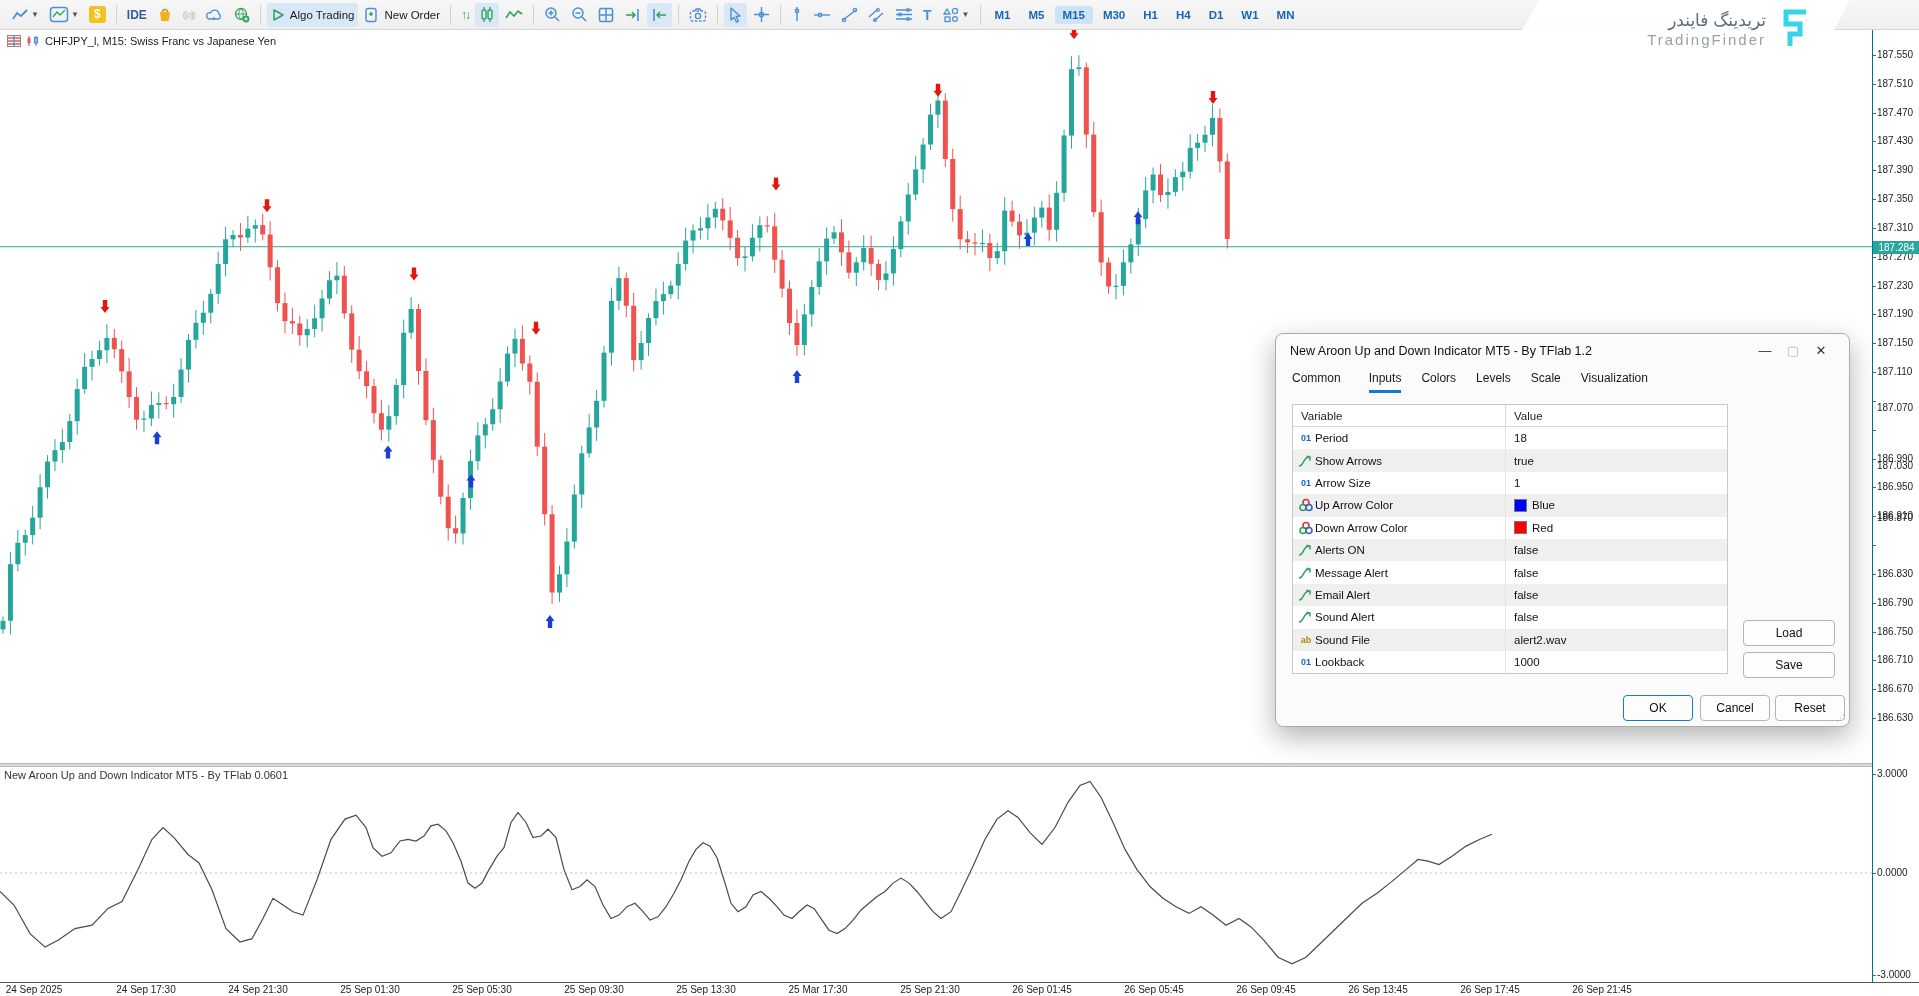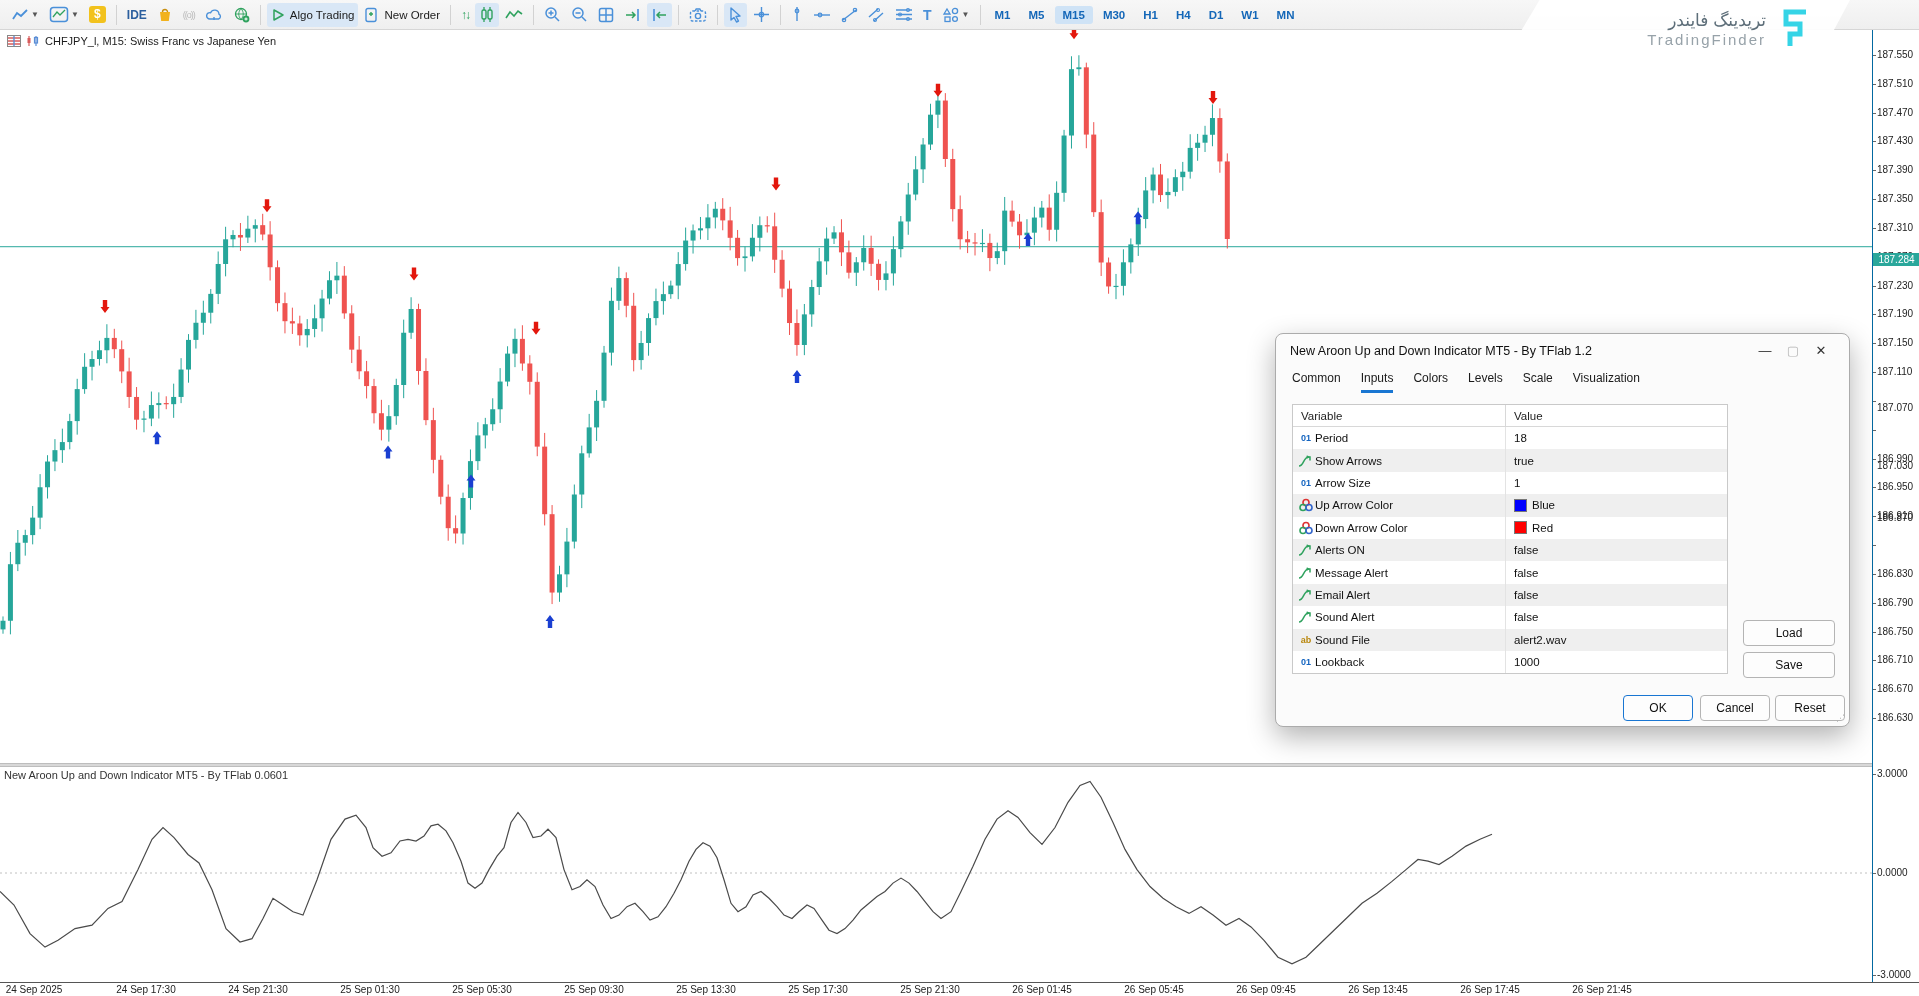--- a/index.html
+++ b/index.html
@@ -54,21 +54,21 @@
 
   
   #dialog { position:absolute; left:1275px; top:333px; width:575px; height:394px; background:#fbfbfb;
     border:1px solid #ababab; border-radius:8px; box-shadow:0 10px 28px rgba(0,0,0,.30); z-index:50; }
   #dlg-titlebar { height:33px; display:flex; align-items:center; padding:0 14px; }
   #dlg-title { font-size:12.5px; color:#111; flex:1; }
   .dlg-winbtn { width:28px; text-align:center; font-size:13px; color:#333; }
   .dlg-winbtn.dim { color:#b5b5b5; }
   #dlg-tabs { display:flex; gap:20px; padding:4px 16px 0 16px; height:26px; }
   .dlg-tab { font-size:12px; color:#1a1a1a; padding-bottom:5px; }
-  .dlg-tab.active { border-bottom:3px solid #1976d2; }
+  .dlg-tab.active { border-bottom:3px solid #1976d2;margin-left:8px; }
   #dlg-table { position:absolute; left:16px; top:70px; width:436px; height:270px; background:#fff;
     border:1px solid #c9c9c9; overflow:hidden; }
   #dlg-thead { display:flex; height:22px; border-bottom:1px solid #d8d8d8; align-items:center;justify-content:flex-end; }
   .th { font-size:11.5px; color:#222; padding-left:8px; }
   .col-var { width:213px; border-right:1px solid #d8d8d8; height:100%; display:flex; align-items:center; }
   .col-val { flex:1; height:100%; display:flex; align-items:center; }
   .dlg-row { display:flex; height:22.4px; align-items:stretch; }
   .dlg-row.odd { background:#efefef; }
   .cell-var { width:213px; border-right:1px solid #e3e3e3; display:flex; align-items:center; padding-left:5px; gap:1px; }
   .cell-val { flex:1; display:flex; align-items:center; padding-left:8px; gap:5px; }
@@ -670,21 +670,21 @@
 </div>
 
 <div id="time-axis">
     <div class="time-tick" style="left: 34px;">24 Sep 2025</div>
     <div class="time-tick" style="left: 146px;">24 Sep 17:30</div>
     <div class="time-tick" style="left: 258px;">24 Sep 21:30</div>
     <div class="time-tick" style="left: 370px;">25 Sep 01:30</div>
     <div class="time-tick" style="left: 482px;">25 Sep 05:30</div>
     <div class="time-tick" style="left: 594px;">25 Sep 09:30</div>
     <div class="time-tick" style="left: 706px;">25 Sep 13:30</div>
-    <div class="time-tick" style="left: 818px;">25 Sep 17:30</div>
+    <div class="time-tick" style="left: 818px;">25 Mar 17:30</div>
     <div class="time-tick" style="left: 930px;">25 Sep 21:30</div>
     <div class="time-tick" style="left: 1042px;">26 Sep 01:45</div>
     <div class="time-tick" style="left: 1154px;">26 Sep 05:45</div>
     <div class="time-tick" style="left: 1266px;">26 Sep 09:45</div>
     <div class="time-tick" style="left: 1378px;">26 Sep 13:45</div>
     <div class="time-tick" style="left: 1490px;">26 Sep 17:45</div>
     <div class="time-tick" style="left: 1602px;">26 Sep 21:45</div>
   </div>
 <div id="price-axis">
     <div class="tickmark" style="top: 25px;"></div>
@@ -734,21 +734,21 @@
     <div class="tickmark" style="top: 659.26px;"></div>
     <div class="price-tick" style="top: 653.26px;">186.670</div>
     <div class="tickmark" style="top: 688.09px;"></div>
     <div class="price-tick" style="top: 682.09px;">186.630</div>
     <div class="tickmark" style="top: 744px;"></div>
     <div class="price-tick" style="top: 738px;">3.0000</div>
     <div class="tickmark" style="top: 843px;"></div>
     <div class="price-tick" style="top: 837px;">0.0000</div>
     <div class="tickmark" style="top: 945px;"></div>
     <div class="price-tick" style="top: 939px;">-3.0000</div>
-    <div id="price-tag" style="top: 210.706px; margin-top: 12px;">187.284</div>
+    <div id="price-tag" style="top: 210.706px;">187.284</div>
   </div>
 
 <div id="dialog">
   <div id="dlg-titlebar">
     <span id="dlg-title">New Aroon Up and Down Indicator MT5 - By TFlab 1.2</span>
     <span class="dlg-winbtn">—</span>
     <span class="dlg-winbtn dim">▢</span>
     <span class="dlg-winbtn">✕</span>
   </div>
   <div id="dlg-tabs">

